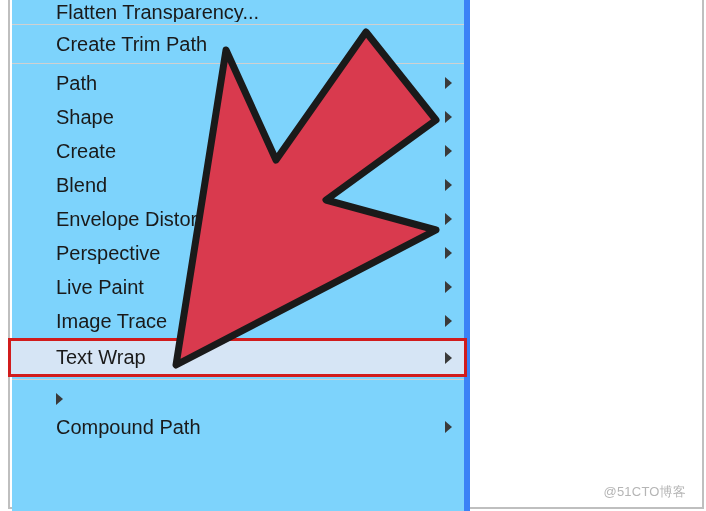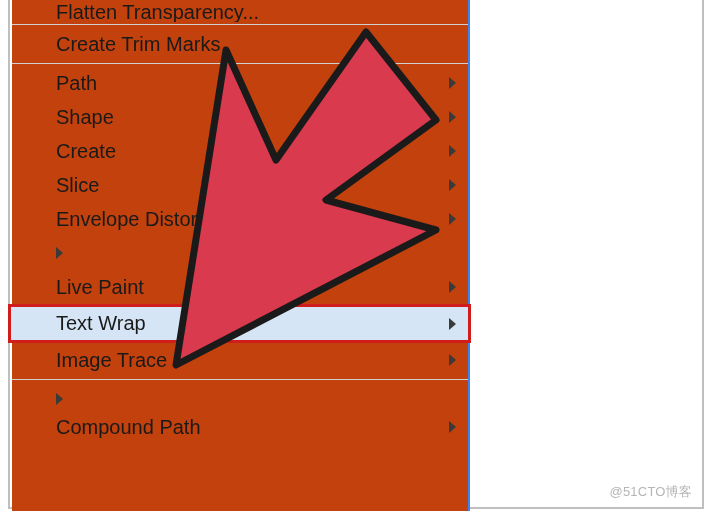--- a/index.html
+++ b/index.html
@@ -20,22 +20,22 @@
     border: 2px solid #bfbfbf;
     border-top: none;
     background: #ffffff;
   }
   .menu-area {
     position: absolute;
     left: 12px;
     top: 0;
     width: 458px;
     height: 511px;
-    background: #c2410c;
-    border-right: 2px solid #3b82f6;
+    background: #7dd3fc;
+    border-right: 6px solid #3b82f6;
   }
   .menu-group {
     border-top: 1px solid #d0d0d0;
     padding: 2px 0;
   }
   .menu-group:first-child {
     border-top: none;
   }
   .menu-item {
     display: flex;
@@ -79,21 +79,21 @@
   .big-arrow {
     position: absolute;
     left: 126px;
     top: 20px;
     width: 320px;
     height: 360px;
     pointer-events: none;
   }
   .watermark {
     position: absolute;
-    right: 14px;
+    right: 20px;
     bottom: 10px;
     font-size: 13px;
     color: #b5b5b5;
     letter-spacing: 0.2px;
   }
 </style>
 </head>
 <body>
 
 <div class="outer-frame"></div>
@@ -101,60 +101,61 @@
 <div class="menu-area">
 
   <div class="menu-group">
     <div class="menu-item partial" style="height:20px;">
       <span>Flatten Transparency...</span>
     </div>
   </div>
 
   <div class="menu-group">
     <div class="menu-item">
-      <span>Create Trim Marks</span>
+      <span>Create Trim Path</span>
     </div>
   </div>
 
   <div class="menu-group">
     <div class="menu-item">
       <span>Path</span>
       <span class="submenu-arrow"></span>
     </div>
     <div class="menu-item">
       <span>Shape</span>
       <span class="submenu-arrow"></span>
     </div>
     <div class="menu-item">
       <span>Create</span>
       <span class="submenu-arrow"></span>
     </div>
     <div class="menu-item">
-      <span>Slice</span>
+      <span>Blend</span>
       <span class="submenu-arrow"></span>
     </div>
     <div class="menu-item">
       <span>Envelope Distort</span>
       <span class="submenu-arrow"></span>
     </div>
     <div class="menu-item">
+      <span>Perspective</span>
       <span class="submenu-arrow"></span>
     </div>
     <div class="menu-item">
       <span>Live Paint</span>
       <span class="submenu-arrow"></span>
     </div>
+    <div class="menu-item">
+      <span>Image Trace</span>
+      <span class="submenu-arrow"></span>
+    </div>
     <div class="menu-item highlighted">
       <span>Text Wrap</span>
       <span class="submenu-arrow"></span>
       <span class="highlight-right-cap"></span>
-    </div>
-    <div class="menu-item">
-      <span>Image Trace</span>
-      <span class="submenu-arrow"></span>
     </div>
   </div>
 
   <div class="menu-group">
     <div class="menu-item">
       <span class="submenu-arrow"></span>
     </div>
     <div class="menu-item partial" style="height:22px;">
       <span>Compound Path</span>
       <span class="submenu-arrow"></span>

